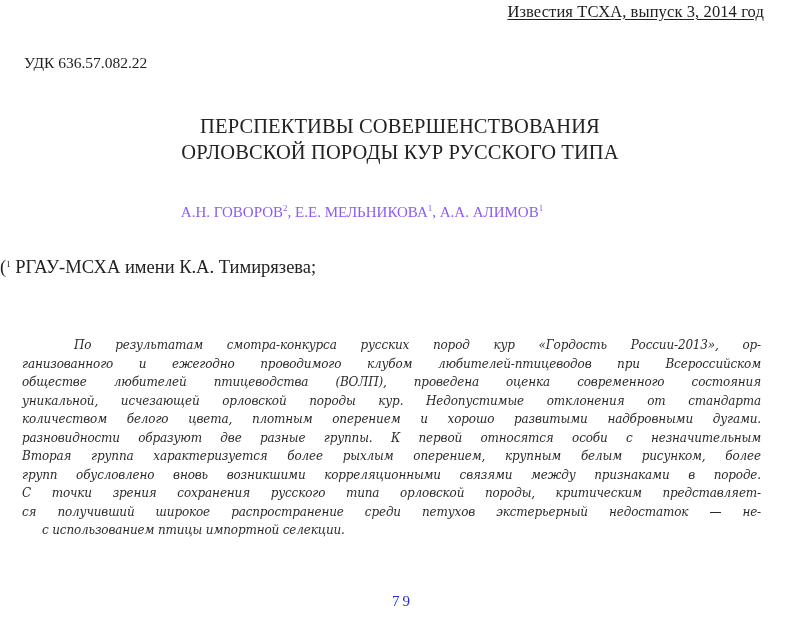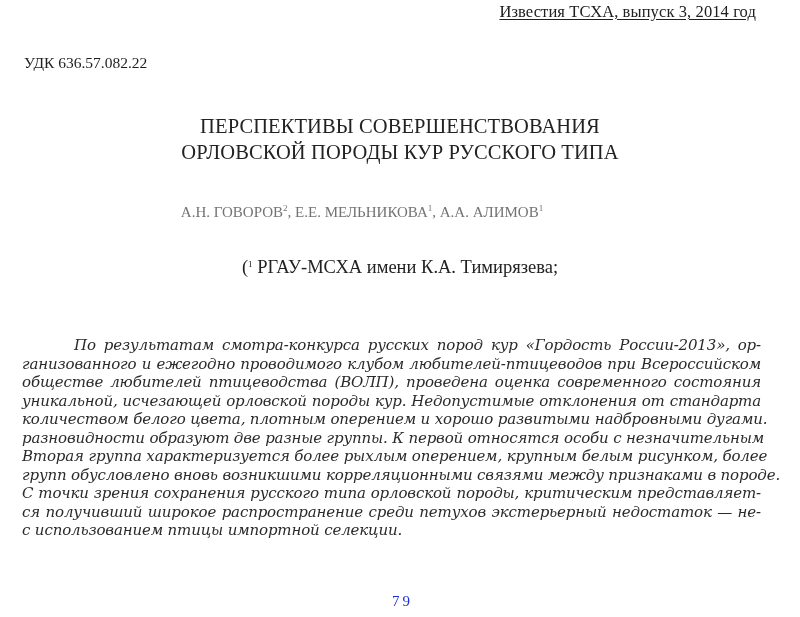--- a/index.html
+++ b/index.html
@@ -11,21 +11,21 @@
       width: 800px;
       height: 617px;
       position: relative;
       overflow: hidden;
       color: #1e1e1e;
       font-family: "Liberation Serif", "DejaVu Serif", serif;
     }
     .running-header {
       position: absolute;
       top: 2px;
-      right: 44px;
+      right: 36px;
       font-size: 16.5px;
       text-decoration: underline;
       text-underline-offset: 2px;
       letter-spacing: 0.1px;
       color: #202020;
     }
     .udc {
       position: absolute;
       top: 54px;
       left: 24px;
@@ -44,60 +44,59 @@
       letter-spacing: 0.1px;
     }
     .title .line { display: block; }
     .authors {
       position: absolute;
       top: 204px;
       left: 0;
       width: 724px;
       text-align: center;
       font-size: 15px;
-      color: #737373;
+      color: #8b5cf6;
     }
     .authors sup, .affil sup {
       font-size: 9px;
       vertical-align: 6px;
       line-height: 0;
     }
     .affil {
       position: absolute;
       top: 256px;
       left: 0;
       width: 800px;
-      text-align: center;
       font-size: 18.5px;
       line-height: 23px;
       color: #222;
     }
     .affil .line { display: block; }
     .abstract {
       position: absolute;
       top: 336px;
       left: 22px;
       width: 739px;
       font-family: "DejaVu Serif", "Liberation Serif", serif;
       font-style: italic;
-      font-size: 15px;
+      font-size: 12px;
       line-height: 18.55px;
       color: #2a2a2a;
       letter-spacing: -0.15px;
     }
     .abstract .line {
       display: block;
       text-align: justify;
       text-align-last: justify;
       white-space: nowrap;
       overflow: visible;
       height: 18.55px;
     }
     .abstract .line.first { text-indent: 52px; }
-    .abstract .line.last { text-align-last: left; }
+    .abstract .line.last { text-align-last: left; margin-left: 20px; }
     .page-number {
       position: absolute;
       top: 593px;
       left: 392px;
       font-family: Liberation Serif, serif;
       font-size: 15px;
       color: #1f2fd6;
       letter-spacing: 3px;
     }
   </style>

